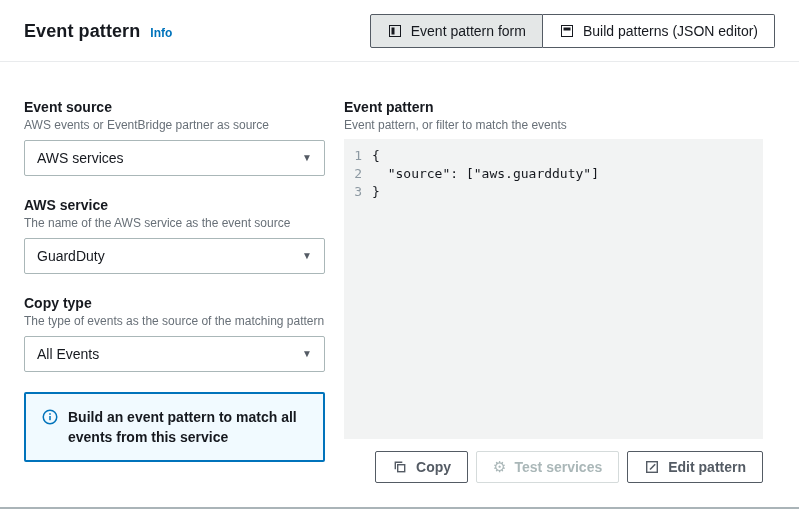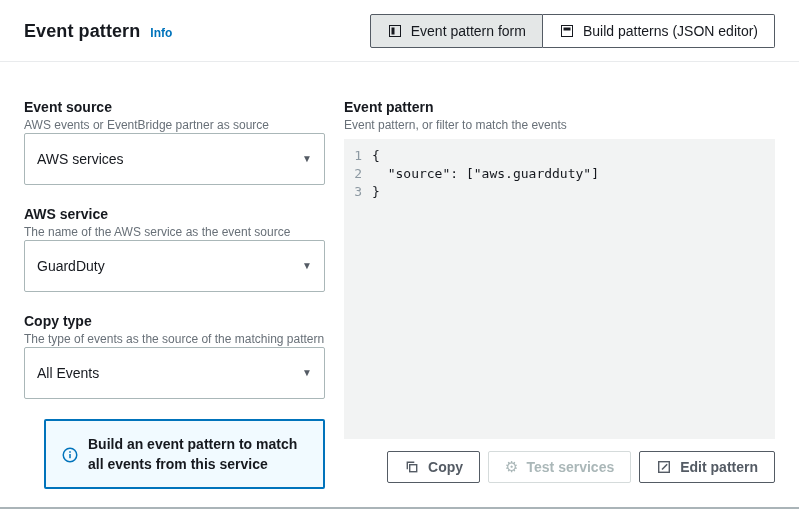--- a/index.html
+++ b/index.html
@@ -20,34 +20,34 @@
             background:#ffffff; border:1px solid #545b64; font-family:"Liberation Sans",sans-serif;
             font-size:14px; font-weight:400; color:#16191f; cursor:pointer; }
   .toggle:first-child { border-radius:2px 0 0 2px; }
   .toggle:last-child { border-left:none; border-radius:0 2px 2px 0; }
   .toggle.selected { background:#e4e7e7; }
   .t-icon { display:flex; align-items:center; }
 
   .divider { height:1px; background:#e9ebed; width:100%; flex:none; }
 
   
-  .content { display:flex; padding:36px 24px 0 24px; gap:19px; flex:1; }
+  .content { display:flex; padding:36px 36px 0 24px; gap:19px; flex:1; }
   .left-col { width:301px; flex:none; }
   .right-col { flex:1; min-width:0; display:flex; flex-direction:column; }
 
   .field { margin-bottom:20px; }
   .field-label { font-size:14px; font-weight:700; line-height:18px; }
   .field-desc { font-size:12px; color:#687078; line-height:16px; margin-top:1px; }
-  .select { margin-top:0; height:52px; border:1px solid #aab7b8; border-radius:2px;
+  .select { margin-top:7px; height:36px; border:1px solid #aab7b8; border-radius:2px;
             background:#fff; display:flex; align-items:center; justify-content:space-between;
             padding:0 12px; font-size:14px; cursor:pointer; }
   .caret { font-size:10px; color:#545b64; line-height:1; }
 
   .info-box { border:2px solid #0073bb; background:#f1faff; border-radius:2px;
-              padding:13px 16px; display:flex; gap:10px; align-items:center;margin-left:20px; }
+              padding:13px 16px; display:flex; gap:10px; align-items:flex-start; }
   .info-icon { display:flex; margin-top:2px; flex:none; }
   .info-text { font-size:14px; font-weight:700; line-height:20px; }
 
   
   .editor { margin-top:6px; background:#f2f3f3; height:300px; padding:8px 0;
             font-family:"DejaVu Sans Mono","Liberation Mono",monospace;
             font-size:13px; line-height:18px; overflow:hidden; }
   .code-line { display:flex; }
   .gutter { width:28px; flex:none; text-align:right; padding-right:10px; color:#8d99a2; }
   .code { white-space:pre; color:#16191f; }

